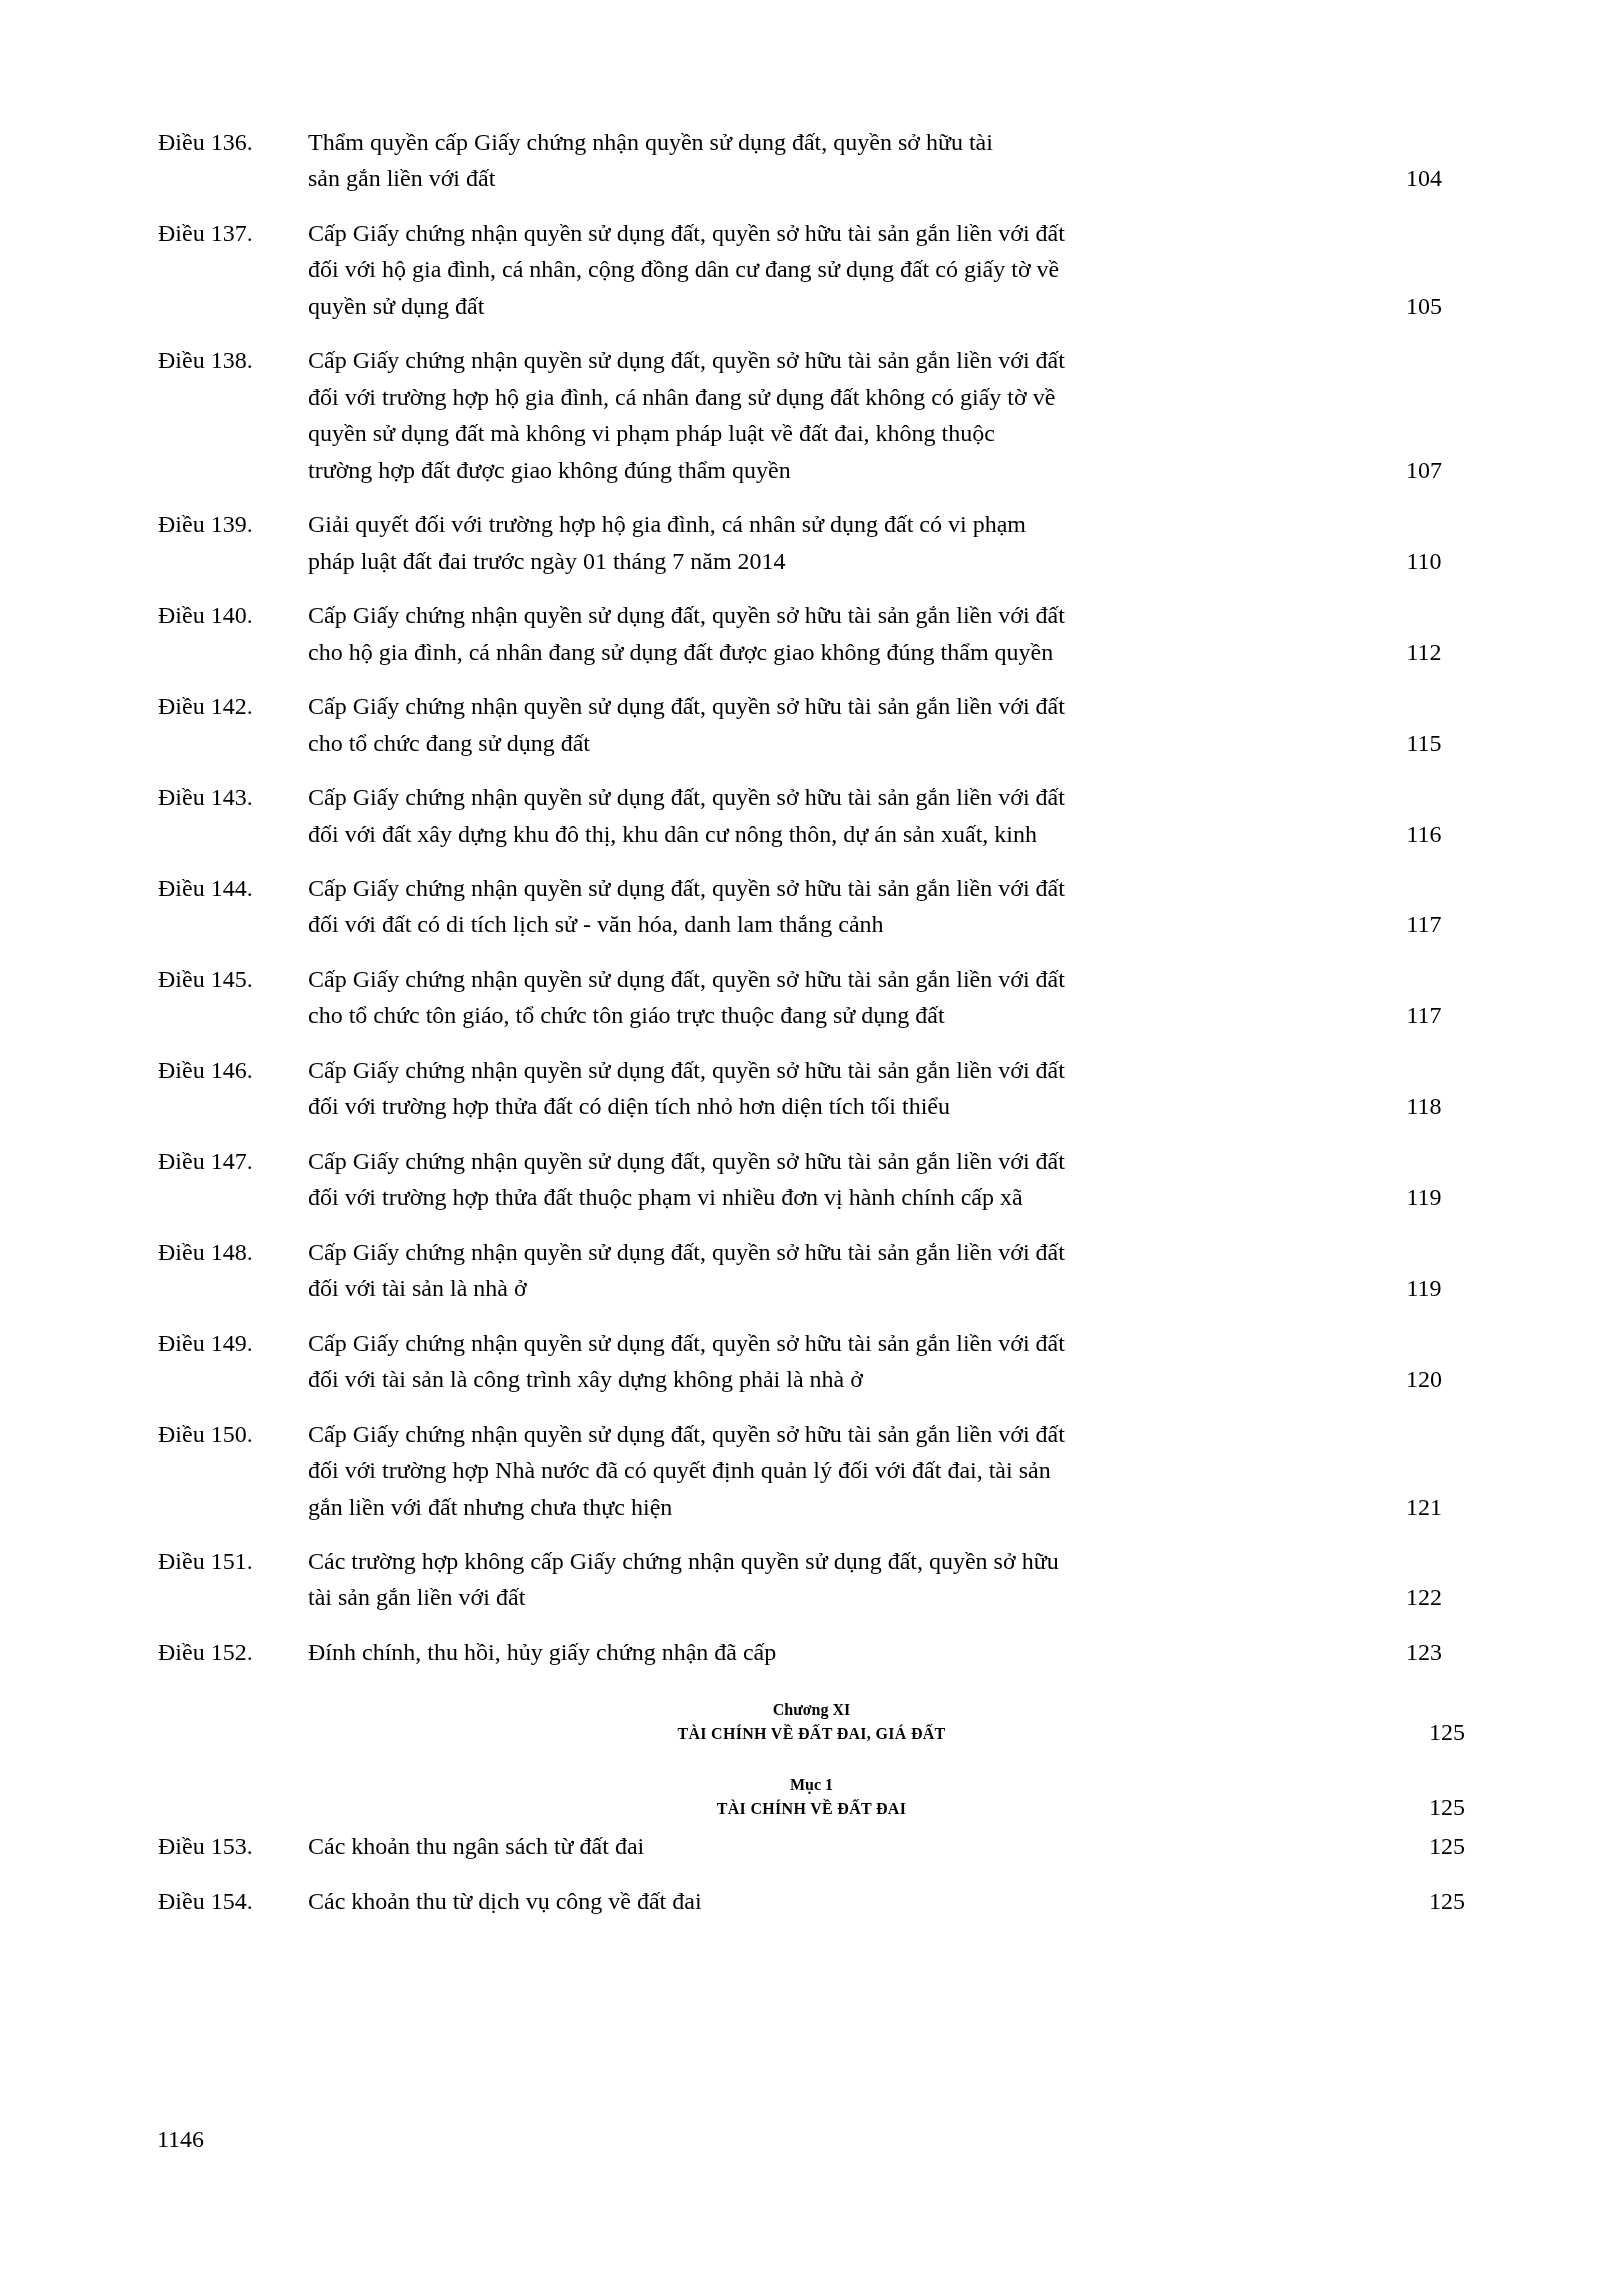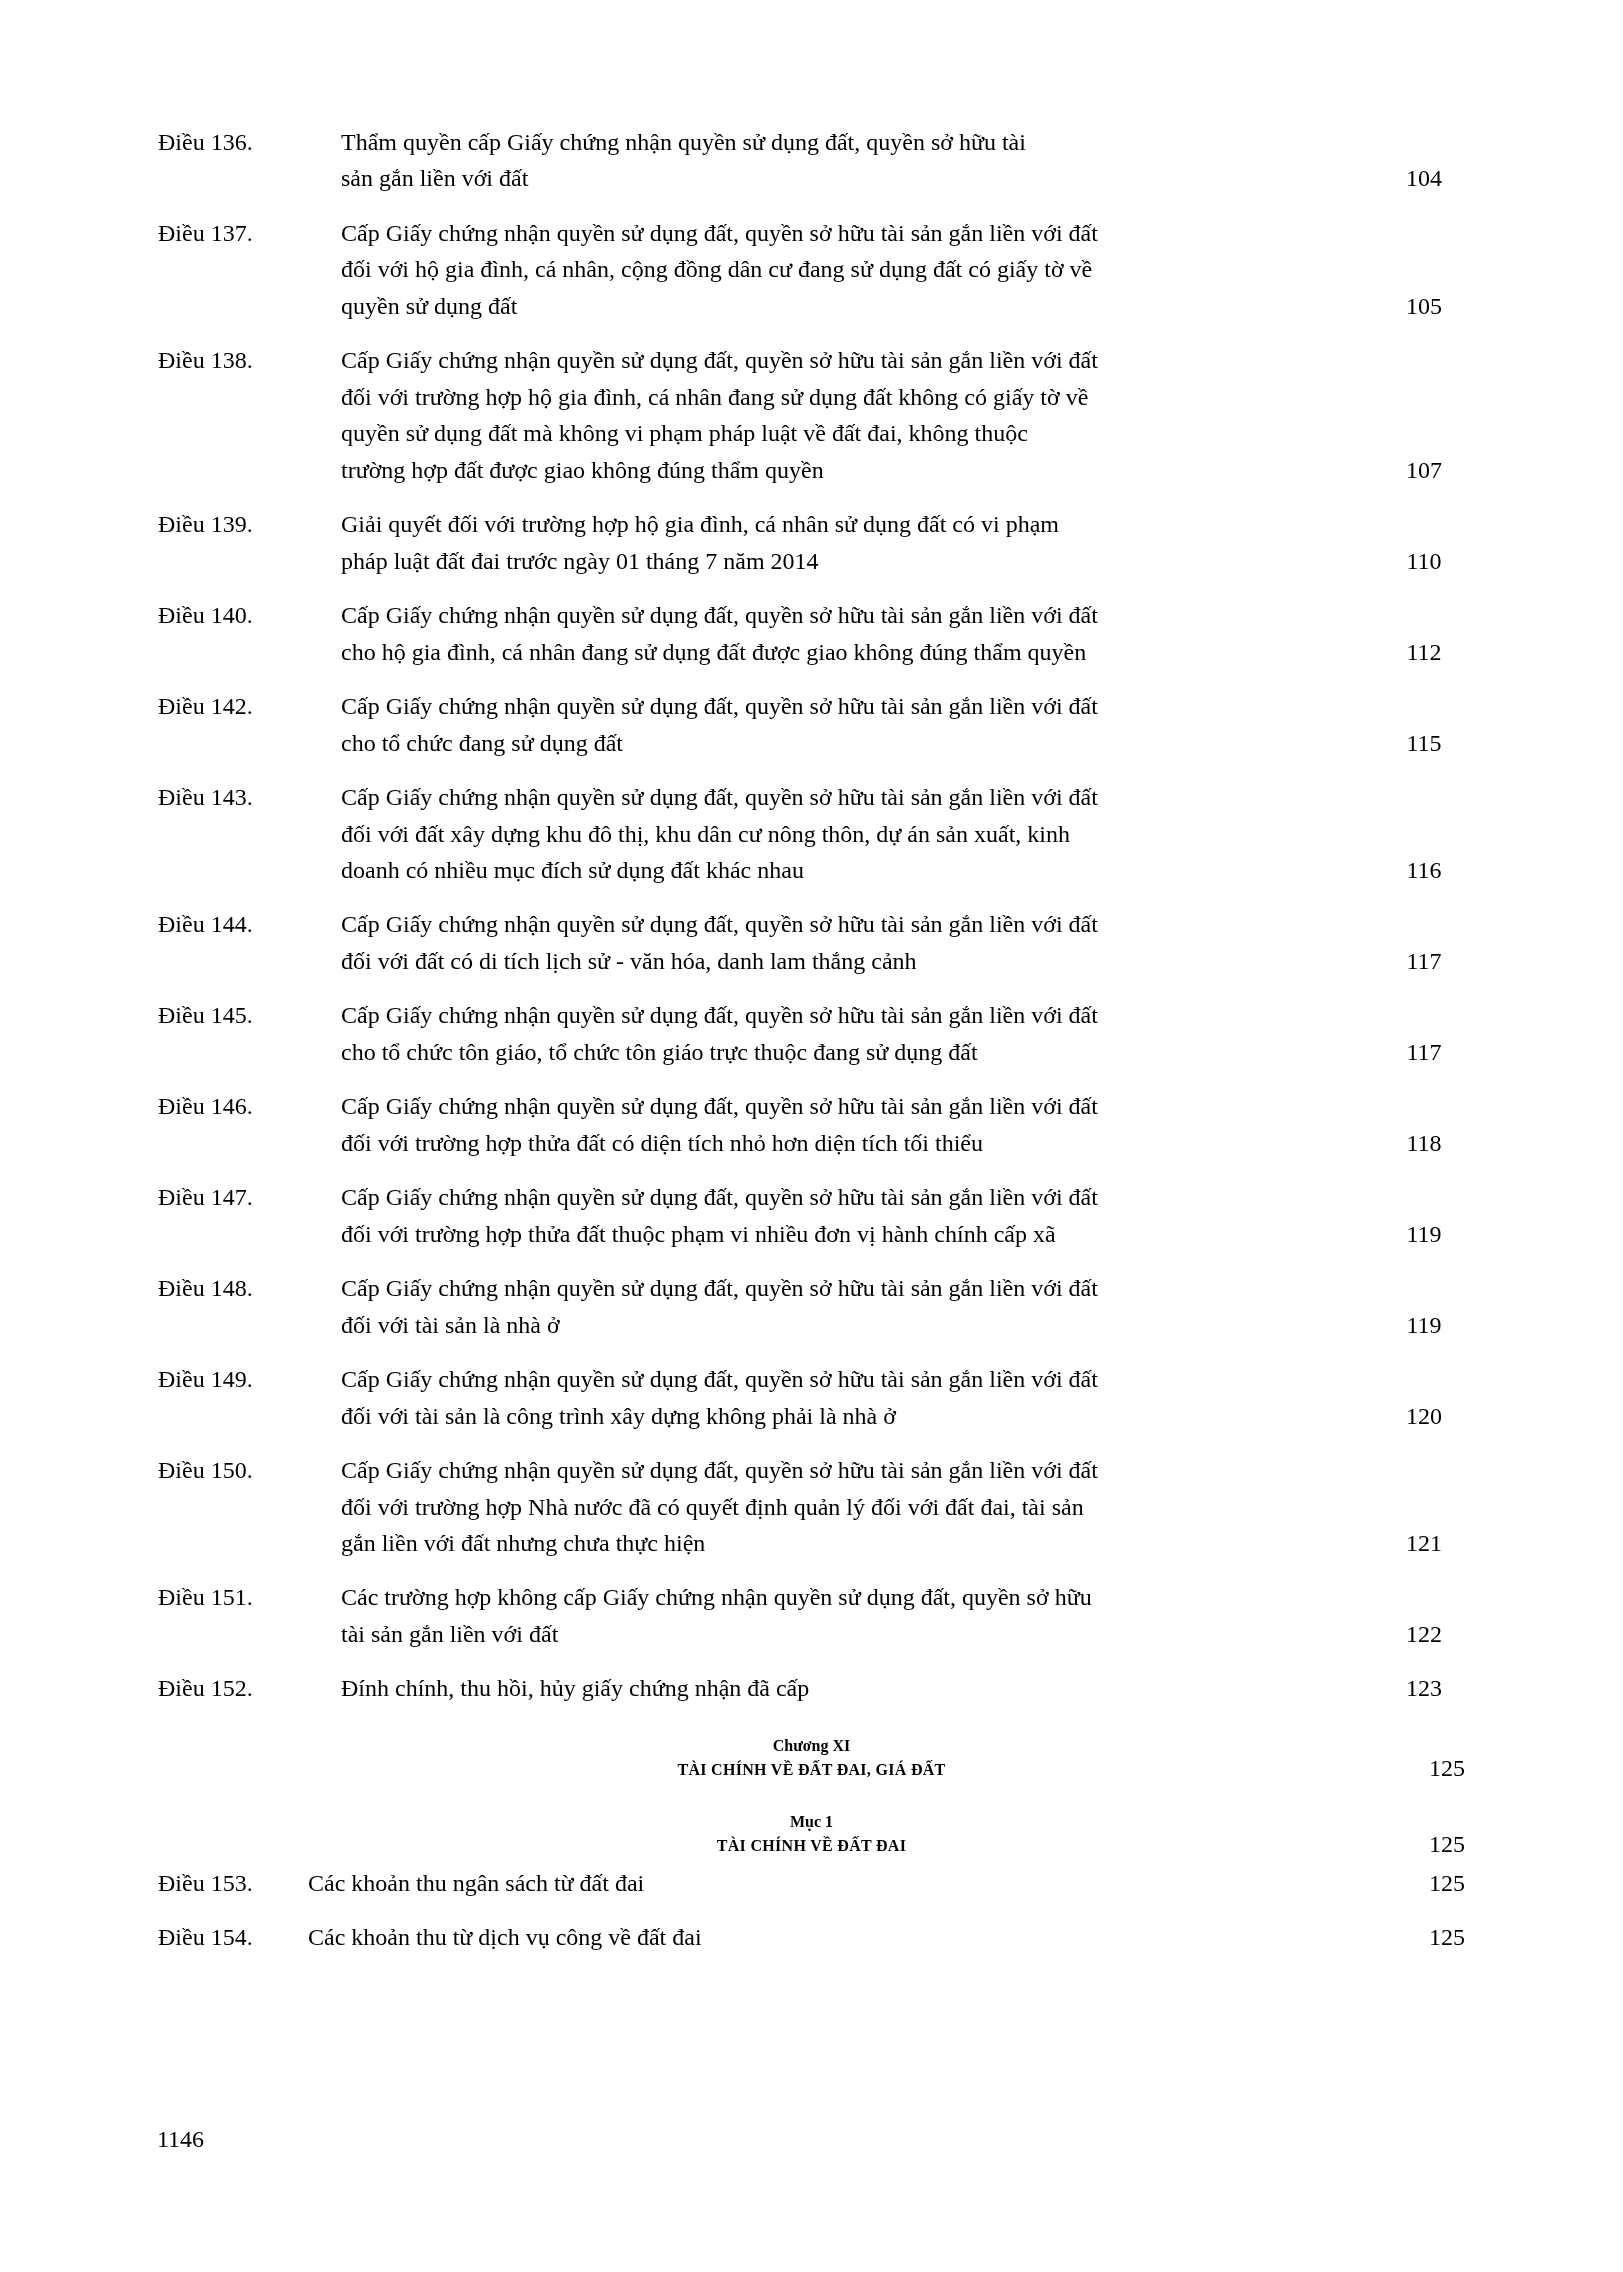--- a/index.html
+++ b/index.html
@@ -21,21 +21,20 @@
     box-sizing: border-box;
     padding: 124px 158px 0 158px;
   }
   .toc {
     width: 100%;
   }
   .entry {
     display: flex;
     align-items: flex-start;
     margin-bottom: 18px;
-    gap: 33px;
   }
   .entry .label {
     flex: 0 0 auto;
     width: 150px;
     font-size: 24px;
     line-height: 1.52;
     white-space: nowrap;
   }
   .entry .body {
     flex: 1 1 auto;
@@ -175,21 +174,20 @@
         <span class="txt">cho tổ chức đang sử dụng đất</span>
         <span class="page-num">115</span>
       </div>
     </div>
 
     <div class="entry">
       <div class="label">Điều 143.</div>
       <div class="body">
         <span class="txt">Cấp Giấy chứng nhận quyền sử dụng đất, quyền sở hữu tài sản gắn liền với đất</span>
         <span class="txt">đối với đất xây dựng khu đô thị, khu dân cư nông thôn, dự án sản xuất, kinh</span>
-        <span class="txt">doanh có nhiều mục đích sử dụng đất khác nhau</span>
         <span class="page-num">116</span>
       </div>
     </div>
 
     <div class="entry">
       <div class="label">Điều 144.</div>
       <div class="body">
         <span class="txt">Cấp Giấy chứng nhận quyền sử dụng đất, quyền sở hữu tài sản gắn liền với đất</span>
         <span class="txt">đối với đất có di tích lịch sử - văn hóa, danh lam thắng cảnh</span>
         <span class="page-num">117</span>

